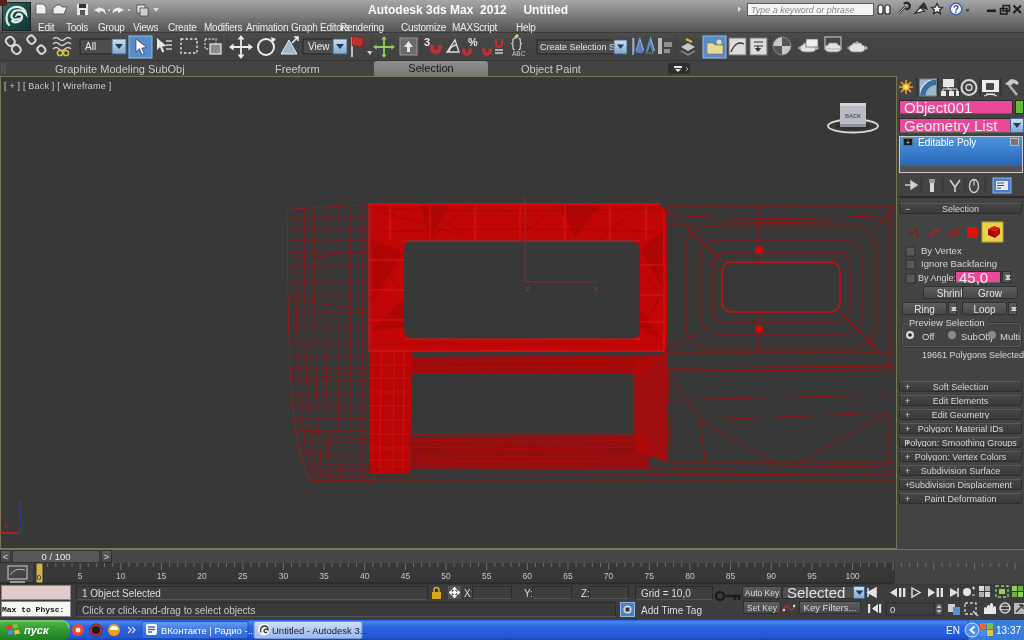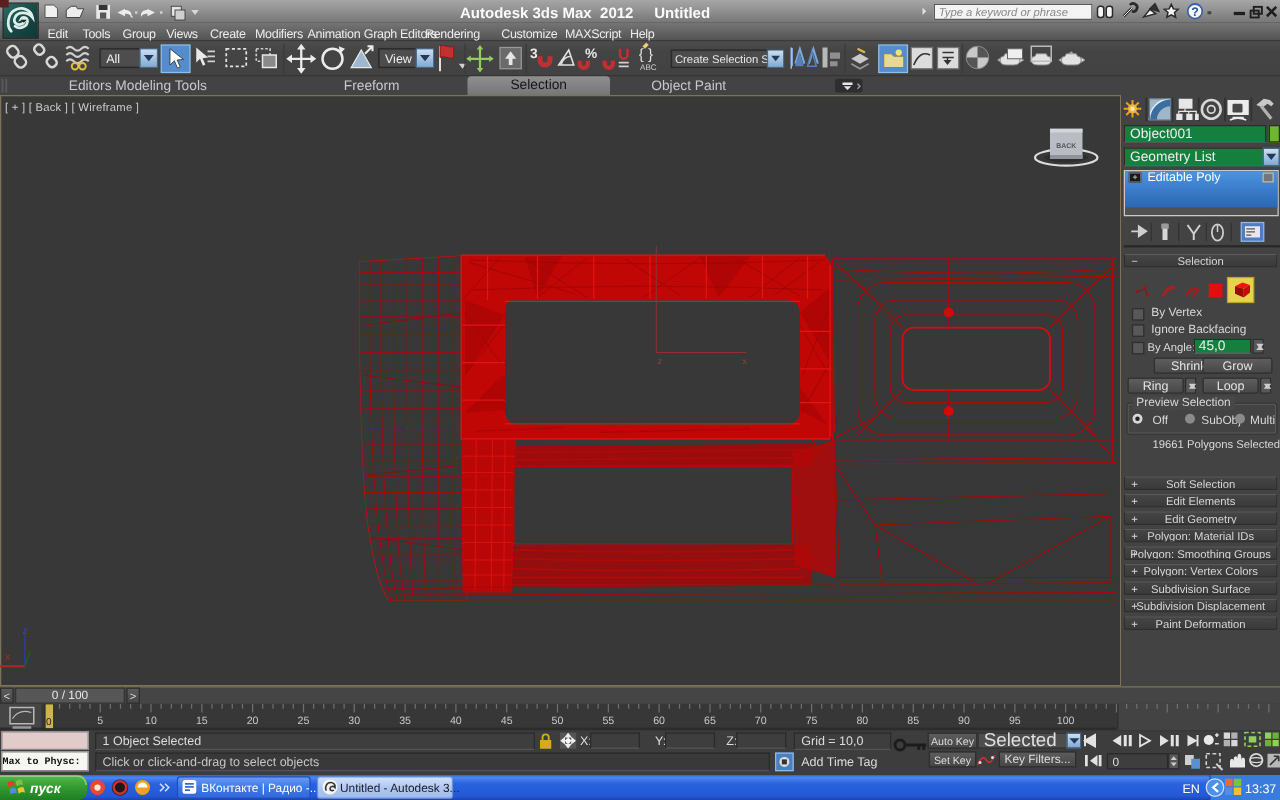--- a/index.html
+++ b/index.html
@@ -86,21 +86,21 @@
 <div class="menuitem" style="left:66px;">Tools</div>
 <div class="menuitem" style="left:98px;">Group</div>
 <div class="menuitem" style="left:133px;">Views</div>
 <div class="menuitem" style="left:168px;">Create</div>
 <div class="menuitem" style="left:204px;">Modifiers</div>
 <div class="menuitem" style="left:246px;">Animation</div>
 <div class="menuitem" style="left:291px;">Graph Editors</div>
 <div class="menuitem" style="left:340px;">Rendering</div>
 <div class="menuitem" style="left:401px;">Customize</div>
 <div class="menuitem" style="left:452px;">MAXScript</div>
-<div class="menuitem" style="left:504px;">Help</div>
+<div class="menuitem" style="left:516px;">Help</div>
 <div class="abs" id="toolbar"></div>
 <svg class="abs" style="left:0;top:33px;" width="1024" height="28" viewBox="0 0 1024 28">
  <defs>
   <linearGradient id="combtn" x1="0" y1="0" x2="0" y2="1">
    <stop offset="0" stop-color="#cfe0ef"></stop>
         <stop offset="1" stop-color="#7fa8cf"></stop>
   </linearGradient>
  </defs>
 
  <g fill="none" stroke="#d8d8d8" stroke-width="2">
@@ -226,21 +226,21 @@
 
  <g fill="#e2e2e2">
   <path d="M803 12 q-3 0 -3 3 q0 4 5 4 h6 q5 0 5 -4 q0 -3 -3 -3 l-1 -2 h-8 z M801 13 l-3 2 3 2 M816 13 l3 2 -3 2" stroke="#888" stroke-width="0.8"></path>
   <rect x="806" y="6" width="12" height="8" fill="#efefef" stroke="#666" stroke-width="0.8"></rect>
   <path d="M828 12 q-3 0 -3 3 q0 4 5 4 h6 q5 0 5 -4 q0 -3 -3 -3 l-1 -2 h-8 z" stroke="#888" stroke-width="0.8"></path>
   <rect x="825" y="4" width="16" height="12" fill="none" stroke="#bbb" stroke-width="1.2"></rect>
   <path d="M852 12 q-3 0 -3 3 q0 4 5 4 h6 q5 0 5 -4 q0 -3 -3 -3 l-1 -2 h-8 z M850 13 l-3 2 3 2 M865 13 l3 2 -3 2 M855 10 q2 -3 4 0" stroke="#888" stroke-width="0.8"></path>
  </g>
 </svg>
 <div class="abs" id="ribbon"></div>
-<span class="ribtab" style="left:55px;">Editors Modeling Tools</span>
+<span class="ribtab" style="left:55px;">Graphite Modeling SubObj</span>
 <span class="ribtab" style="left:275px;">Freeform</span>
 <div class="abs" id="ribsel">Selection</div>
 <span class="ribtab" style="left:521px;">Object Paint</span>
 <div class="abs" style="left:668px;top:63px;width:22px;height:11px;background:#2e2e2e;border-radius:2px;"></div>
 <svg class="abs" style="left:670px;top:64px;" width="20" height="10">
     <path d="M4 2 h8 v2 h-8 z M5 5 l3 3 3 -3 z" fill="#e8e8e8"></path>
     <path d="M16 3 l2 2 -2 2" stroke="#aaa" stroke-width="1" fill="none"></path>
   </svg>
 <svg class="abs" style="left:0;top:61px;" width="10" height="15">
     <path d="M2 2 v11 M5 2 v11" stroke="#5a5a5a" stroke-width="1.5"></path>
@@ -412,21 +412,21 @@
  </g>
 
  <g transform="translate(0,168)">
   <rect x="9" y="3" width="9" height="9" fill="#585858" stroke="#2e2e2e"></rect>
   <rect x="9" y="16" width="9" height="9" fill="#585858" stroke="#2e2e2e"></rect>
   <rect x="9" y="30" width="9" height="9" fill="#585858" stroke="#2e2e2e"></rect>
  </g>
 </svg>
 <style>
 .cp{position:absolute;font-size:9.5px;color:#d8d8d8;white-space:nowrap;}
-.cpfield{position:absolute;background:#15803d;border:1px solid #2c2c2c;border-bottom-color:#5f5f5f;color:#eee;font-size:11px;}
+.cpfield{position:absolute;background:#ec4899;border:1px solid #2c2c2c;border-bottom-color:#5f5f5f;color:#eee;font-size:15px;}
 .cpbtn{position:absolute;background:linear-gradient(#5e5e5e,#484848);border:1px solid #303030;border-radius:2px;color:#e4e4e4;font-size:10px;text-align:center;}
 .roll{position:absolute;left:899px;width:123px;height:11px;background:linear-gradient(#454545,#3a3a3a);border:1px solid #2d2d2d;border-top-color:#5a5a5a;border-radius:2px;color:#d6d6d6;font-size:9px;text-align:center;line-height:11px;white-space:nowrap;overflow:hidden;}
 .roll b{position:absolute;left:5px;top:0;font-weight:normal;}
 .spin{position:absolute;width:9px;background:#585858;border:1px solid #2c2c2c;}
 .spin:before{content:"";position:absolute;left:1.5px;top:1px;border:3px solid transparent;border-bottom:4px solid #ccc;}
 .spin:after{content:"";position:absolute;left:1.5px;bottom:0px;border:3px solid transparent;border-top:4px solid #ccc;}
 </style>
 <div class="cpfield" style="left:899px;top:100px;width:114px;height:14px;line-height:13px;padding-left:4px;">Object001</div>
 <div class="abs" style="left:1015px;top:100px;width:9px;height:14px;background:#6cb82e;border:1px solid #2c2c2c;"></div>
 <div class="cpfield" style="left:899px;top:118px;width:124px;height:15px;line-height:14px;padding-left:4px;">Geometry List</div>

